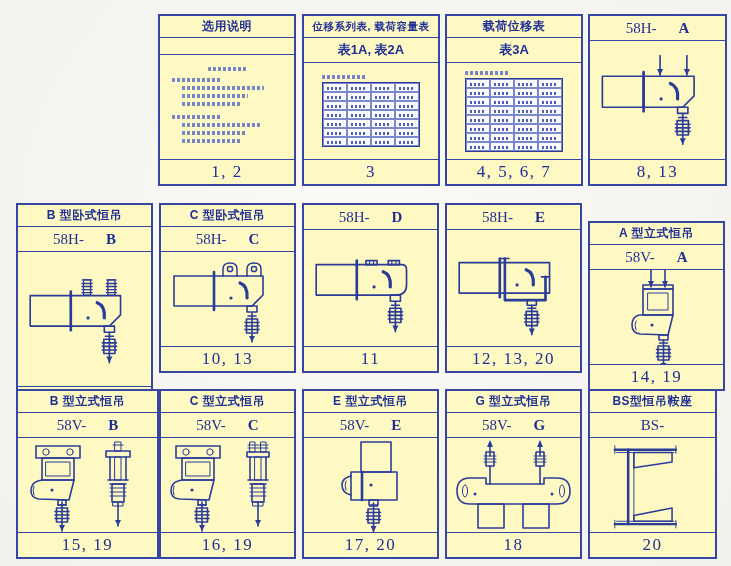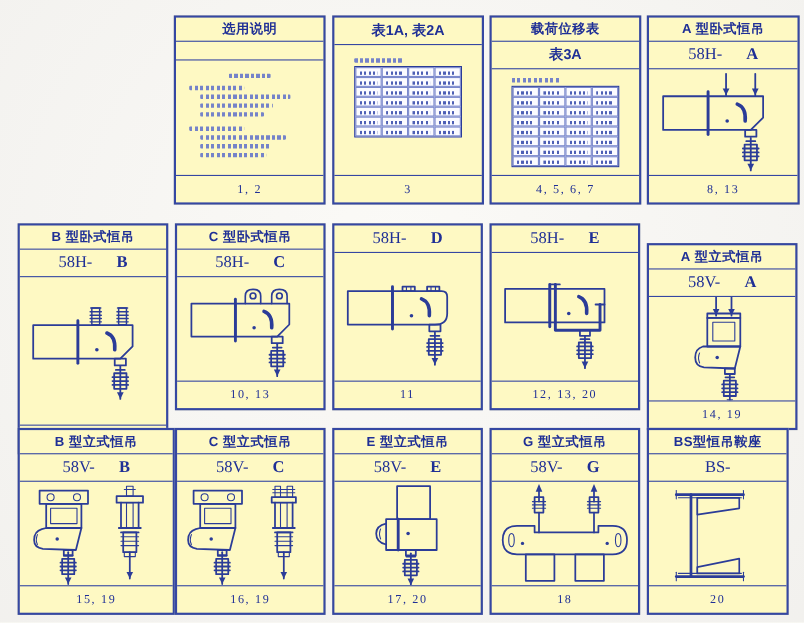--- a/index.html
+++ b/index.html
@@ -13,21 +13,21 @@
      justify-content:center;font-weight:bold;font-size:12px;color:#1f2f96;letter-spacing:.5px;white-space:nowrap}
   .t.small{font-size:10.5px}
   .s{height:24px;flex:0 0 24px;border-bottom:1.6px solid #3547a2;display:flex;align-items:center;
      justify-content:center;font-family:"Liberation Serif",serif;font-size:15px;color:#1f2f96}
   .s.empty{height:16px;flex:0 0 16px}
   .s .vr{margin-left:22px;font-weight:bold}
   .s .vr:empty{margin-left:0}
   .s.tbl{font-family:Liberation Sans, sans-serif;font-weight:bold;font-size:13px}
   .b{flex:1 1 auto;position:relative;overflow:hidden}
   .f{height:24px;flex:0 0 24px;border-top:1.6px solid #3547a2;display:flex;align-items:center;
-     justify-content:center;font-family:"Liberation Serif",serif;font-size:11px;color:#1f2f96;letter-spacing:1.5px}
+     justify-content:center;font-family:"Liberation Serif",serif;font-size:17px;color:#1f2f96;letter-spacing:1.5px}
   svg.draw{position:absolute;inset:0;width:100%;height:100%}
   .ink{stroke:#2b3c98;fill:none;stroke-width:1.6;stroke-linecap:round;stroke-linejoin:round}
   .ink .fill{fill:#2b3c98;stroke:none}
   .thick{stroke-width:2.6}
   .lever{stroke-width:3.2}
   .thin{stroke-width:1}
   
   .ph-line{height:4px;background:repeating-linear-gradient(90deg,#7583c9 0 3px,transparent 3px 5px);
            border-radius:1px}
   
@@ -87,20 +87,21 @@
       <div class="ph-line" style="width:58px;margin:0 0 9px 22px"></div>
       <div class="ph-line" style="width:50px;margin:0 0 4px 12px"></div>
       <div class="ph-line" style="width:78px;margin:0 0 4px 22px"></div>
       <div class="ph-line" style="width:64px;margin:0 0 4px 22px"></div>
       <div class="ph-line" style="width:60px;margin:0 0 0 22px"></div>
     </div>
     <div class="f">1, 2</div>
   </div>
 
   <div class="cell" style="left:302px;top:14px;width:138px;height:172px">
+    <div class="t small">位移系列表, 载荷容量表</div>
     <div class="s tbl">表1A, 表2A</div>
     <div class="b">
       <div class="ph-line" style="width:44px;margin:12px 0 0 18px"></div>
       <div class="mini-table">
         <div class="mt-cell"></div>
           <div class="mt-cell"></div>
           <div class="mt-cell"></div>
           <div class="mt-cell"></div>
         <div class="mt-cell"></div>
           <div class="mt-cell"></div>
@@ -168,21 +169,20 @@
         <div class="mt-cell"></div>
           <div class="mt-cell"></div>
           <div class="mt-cell"></div>
           <div class="mt-cell"></div>
       </div>
     </div>
     <div class="f">4, 5, 6, 7</div>
   </div>
 
   <div class="cell" style="left:588px;top:14px;width:139px;height:172px">
-    <div class="t">A 型卧式恒吊</div>
     <div class="s code">
       <span>58H-</span>
         <span class="vr">A</span>
     </div>
     <div class="b">
       <svg class="draw" viewBox="0 0 131 94">
         <g class="ink">
           <rect x="12" y="24" width="40" height="30"></rect>
           <path d="M52,24 H101 V43 L90,54 H52 Z"></path>
           <line x1="52" y1="20" x2="52" y2="58" class="thick"></line>

